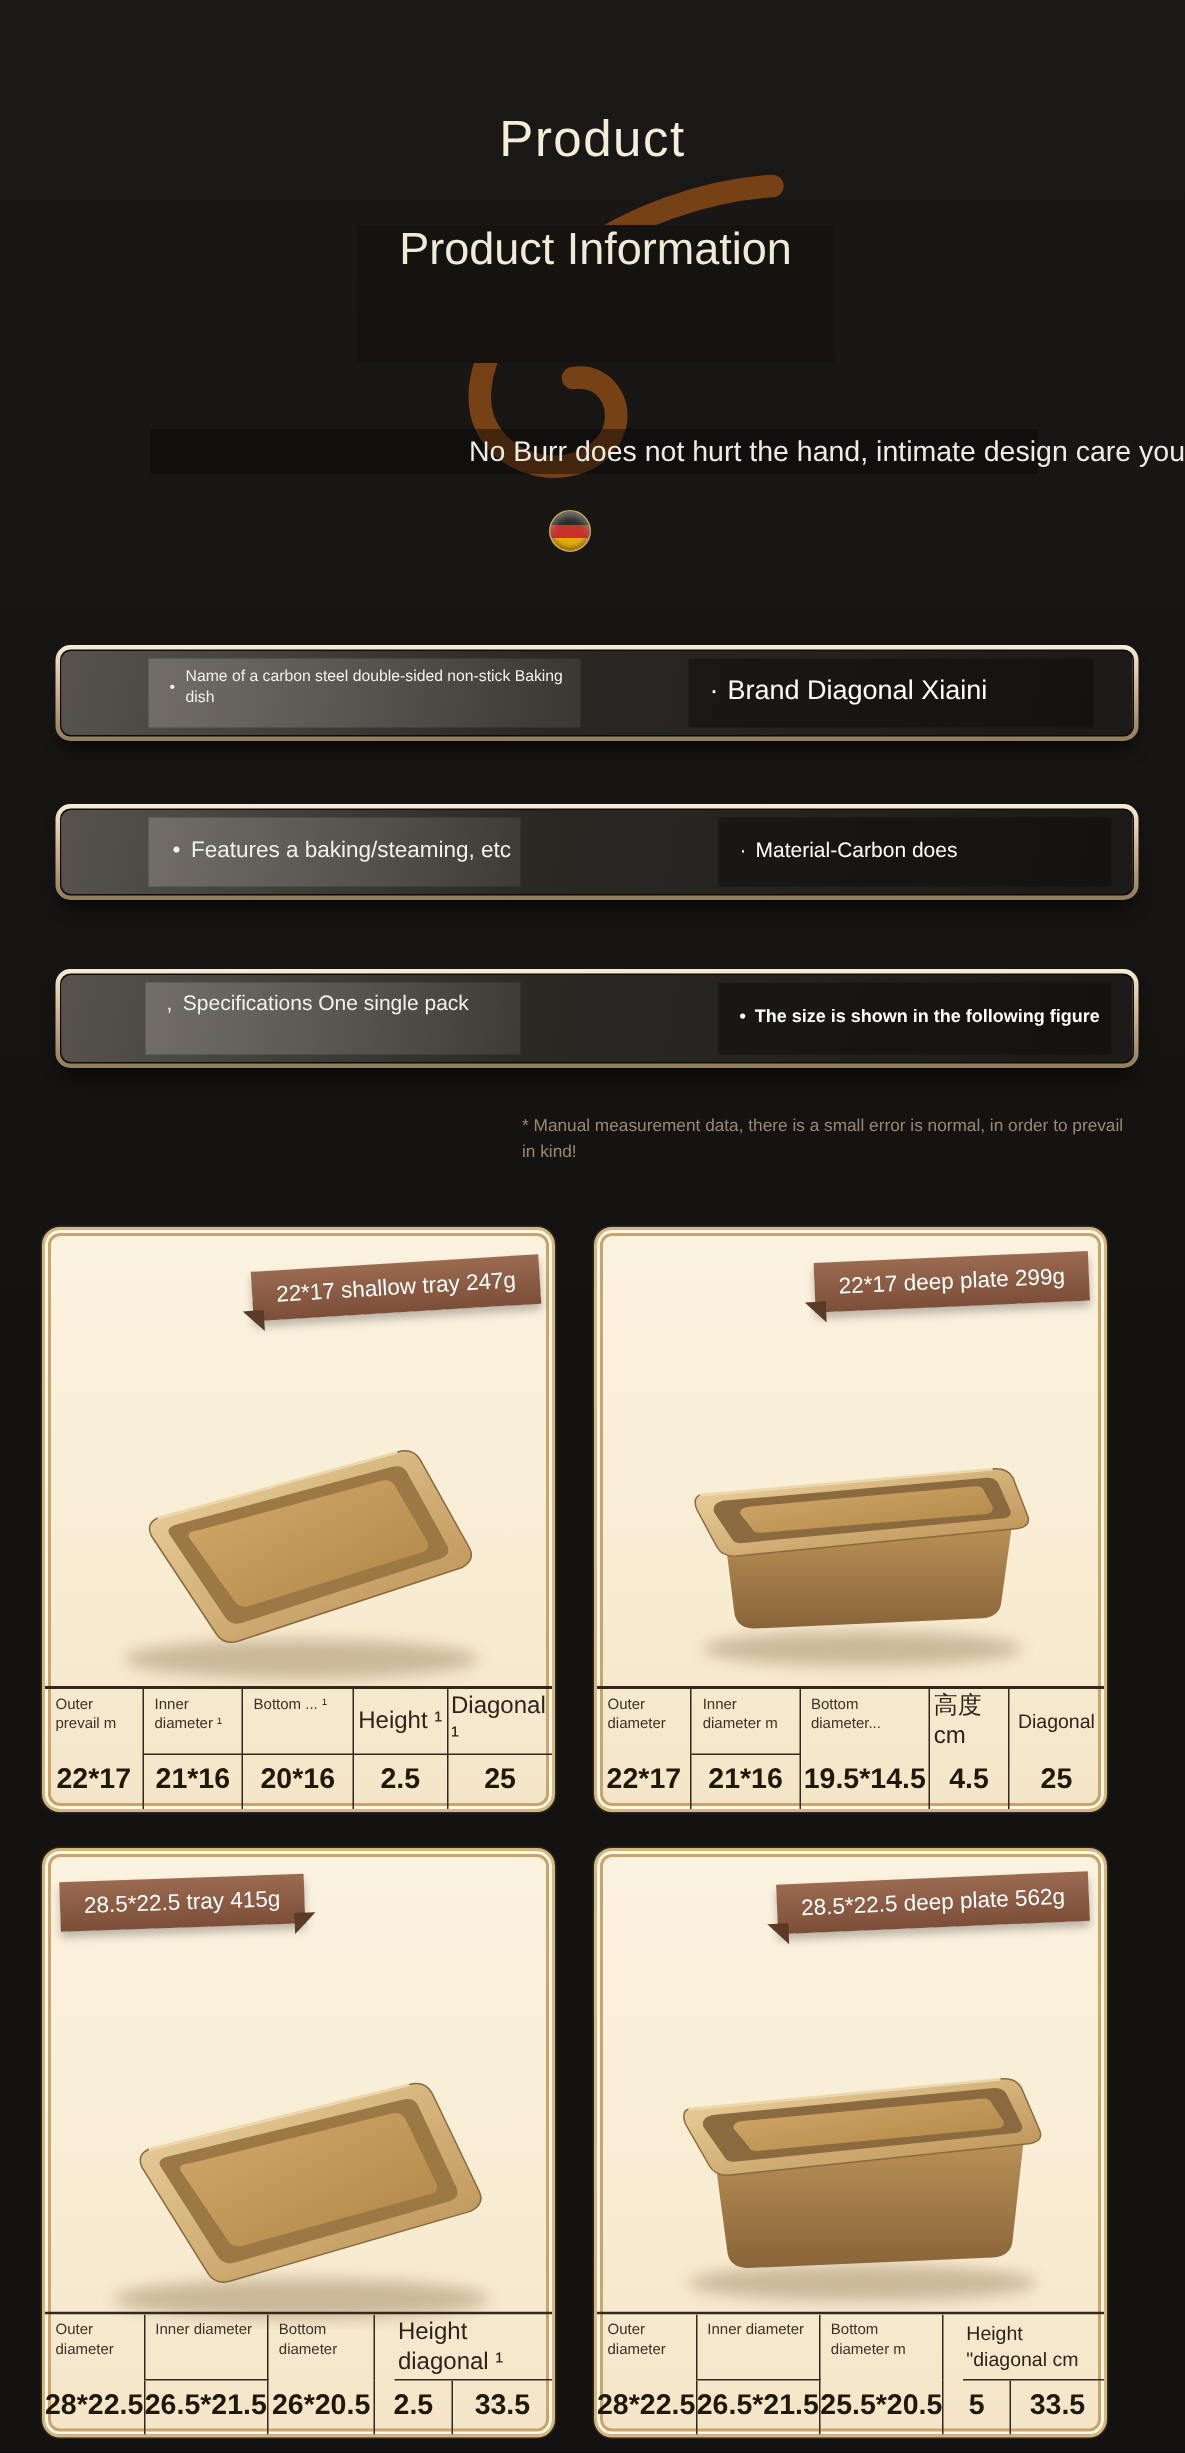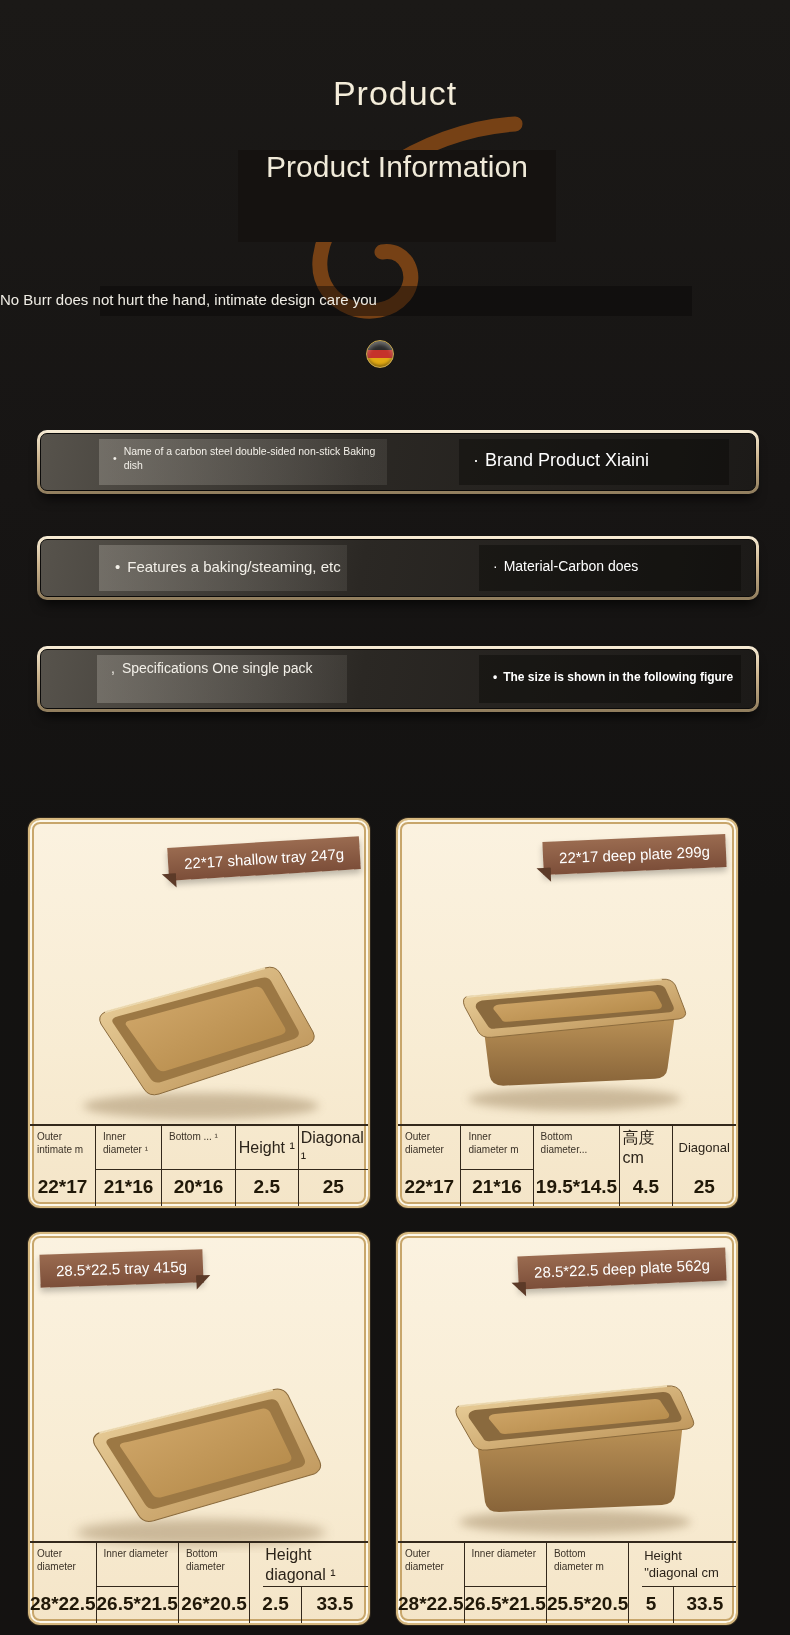--- a/index.html
+++ b/index.html
@@ -10,22 +10,22 @@
   }
   
   .page-title{position:absolute;top:74px;left:0;width:100%;text-align:center;
     font-size:34px;letter-spacing:1px;color:#f4edda;z-index:2;}
   .glyph-svg{position:absolute;left:270px;top:112px;z-index:0;}
   .section-band{position:absolute;left:238px;top:150px;width:318px;height:92px;
     background:#151210;z-index:1;display:flex;align-items:flex-start;justify-content:center;}
   .section-title{font-size:30px;color:#f0ead9;white-space:nowrap;}
   .subtitle-strip{position:absolute;left:100px;top:286px;width:592px;height:30px;
     background:rgba(8,7,6,.45);z-index:1;}
-  .subtitle{position:absolute;top:291px;left:0;width:100%;text-align:left;
-    font-size:15px;color:#efece4;z-index:2;}
+  .subtitle{position:absolute;top:291px;left:0;width:100%;text-align:right;
+    font-size:19px;color:#efece4;z-index:2;}
   .flag{position:absolute;left:366px;top:340px;width:26px;height:26px;border-radius:50%;
     border:1px solid #caa94f;z-index:2;
     background:linear-gradient(180deg,#2b2b2b 0 34%,#c5332b 34% 67%,#e3aa13 67% 100%);
     box-shadow:inset 0 3px 4px rgba(255,255,255,.35), inset 0 -2px 3px rgba(0,0,0,.4);}
   
   .bar{position:absolute;left:37px;width:716px;border-radius:10px;padding:3px;
     background:linear-gradient(180deg,#f7ecd6 0%,#cdb58f 45%,#8f7c5c 100%);
     box-shadow:0 9px 12px -5px rgba(0,0,0,.75);z-index:2;}
   .bar-inner{position:relative;height:100%;border-radius:7px;box-sizing:border-box;
     background:linear-gradient(100deg,#57534c 0%,#2b2824 45%,#1c1a18 100%);
@@ -129,21 +129,21 @@
   <div class="bar" id="bar1">
     <div class="bar-inner">
       <div class="panel light" style="left:58px;width:288px;"></div>
       <div class="panel dark" style="left:418px;right:26px;"></div>
       <div class="bar-left">
         <span class="bullet">•</span>
         <span>Name of a carbon steel double-sided non-stick Baking dish</span>
       </div>
       <div class="bar-right">
         <span class="bullet">·</span>
-        <span>Brand Product Xiaini</span>
+        <span>Brand Diagonal Xiaini</span>
       </div>
     </div>
   </div>
 
   <div class="bar" id="bar2">
     <div class="bar-inner">
       <div class="panel light" style="left:58px;width:248px;"></div>
       <div class="panel dark" style="left:438px;width:262px;"></div>
       <div class="bar-left">
         <span class="bullet">•</span>
@@ -164,34 +164,35 @@
         <span class="bullet">,</span>
         <span>Specifications One single pack</span>
       </div>
       <div class="bar-right">
         <span class="bullet">•</span>
         <span>The size is shown in the following figure</span>
       </div>
     </div>
   </div>
 
+  <div class="disclaimer">* Manual measurement data, there is a small error is normal, in order to prevail in kind!</div>
 
   <div class="card" id="card1">
     <div class="ribbon">22*17 shallow tray 247g</div>
     <div class="tray-wrap">
       <svg width="300" height="210" viewBox="0 0 300 210">
         <ellipse cx="152" cy="188" rx="118" ry="13" fill="#8a6f48" opacity="0.4" filter="url(#soft)"></ellipse>
         <path d="M56,94 L216,50 Q226,47 231,55 L264,114 Q268,122 259,127 L110,176 Q100,179 95,171 L52,106 Q48,98 56,94 Z" fill="url(#gRim)" stroke="#8a6a3c" stroke-width="1"></path>
         <path d="M70,98 L212,60 Q219,58 222,63 L249,112 Q252,118 245,121 L112,164 Q105,166 101,160 L64,105 Q61,100 70,98 Z" fill="#9c7844"></path>
         <path d="M84,102 L206,69 Q211,68 214,72 L236,110 Q238,115 232,117 L116,153 Q110,154 107,149 L77,107 Q75,103 84,102 Z" fill="url(#gFloor)"></path>
         <path d="M56,94 L216,50" stroke="#f7e6bf" stroke-width="2" opacity="0.85" fill="none"></path>
       </svg>
     </div>
     <div class="ctable c1">
-      <div class="th">Outer intimate m</div>
+      <div class="th">Outer prevail m</div>
       <div class="th b2">Inner diameter ¹</div>
       <div class="th b2">Bottom ... ¹</div>
       <div class="th b2 h-lg">Height ¹</div>
       <div class="th b2 h-lg last">Diagonal ¹</div>
       <div class="tv">22*17</div>
       <div class="tv">21*16</div>
       <div class="tv">20*16</div>
       <div class="tv">2.5</div>
       <div class="tv last">25</div>
     </div>

